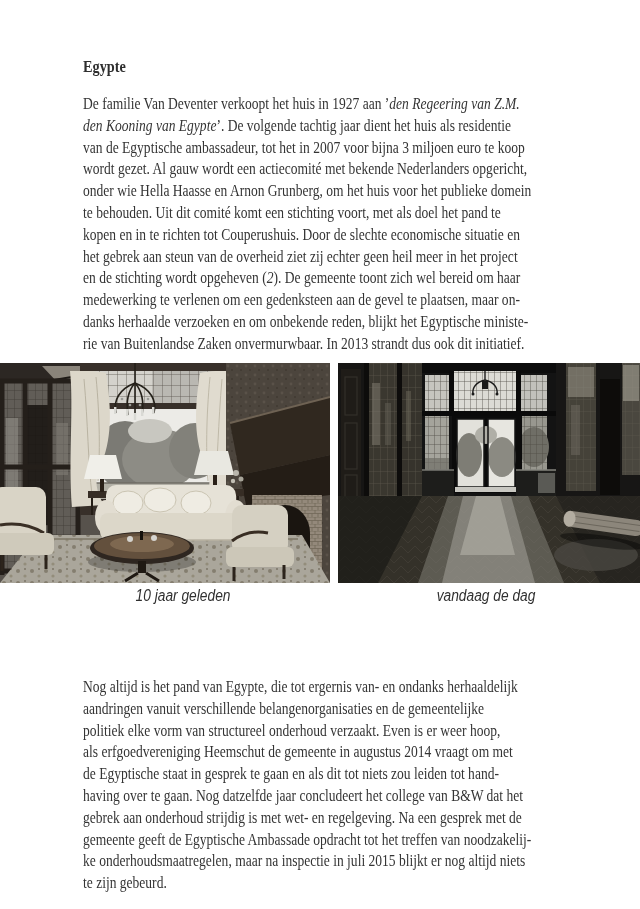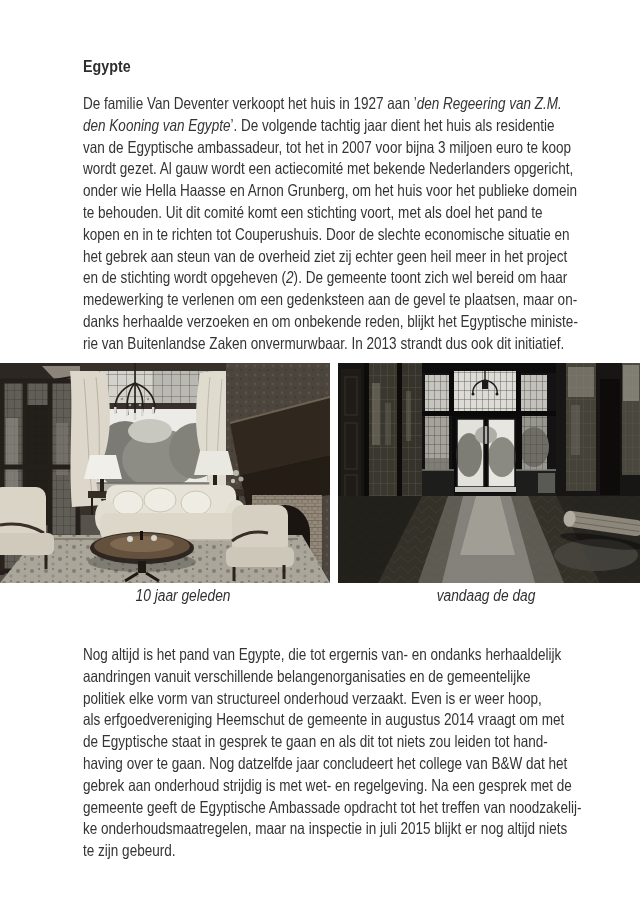--- a/index.html
+++ b/index.html
@@ -1,22 +1,22 @@
 <!DOCTYPE html>
 <html><head>
 <meta charset="utf-8">
 <style>
   html,body{margin:0;padding:0;background:#ffffff;}
   .page{
     position:relative;width:640px;height:909px;background:#ffffff;overflow:hidden;
     font-family:"Liberation Sans", sans-serif;color:#343434;
   }
-  .text-block{position:absolute;left:83px;width:545px;}
+  .text-block{position:absolute;left:83px;width:545px;font-family:Liberation Serif, serif;}
   .tb1{top:56px;}
-  .tb2{top:629px;}
+  .tb2{top:661px;}
   .heading{
     font-size:17px;font-weight:bold;line-height:22px;margin:0;
     white-space:nowrap;transform:scaleX(0.84);transform-origin:0 0;color:#2e2e2e;
   }
   .para{margin-top:15px;}
   .para-line{
     font-size:16.5px;line-height:21.8px;white-space:nowrap;
     transform:scaleX(0.82);transform-origin:0 50%;
   }
   .it{font-style:italic;}

